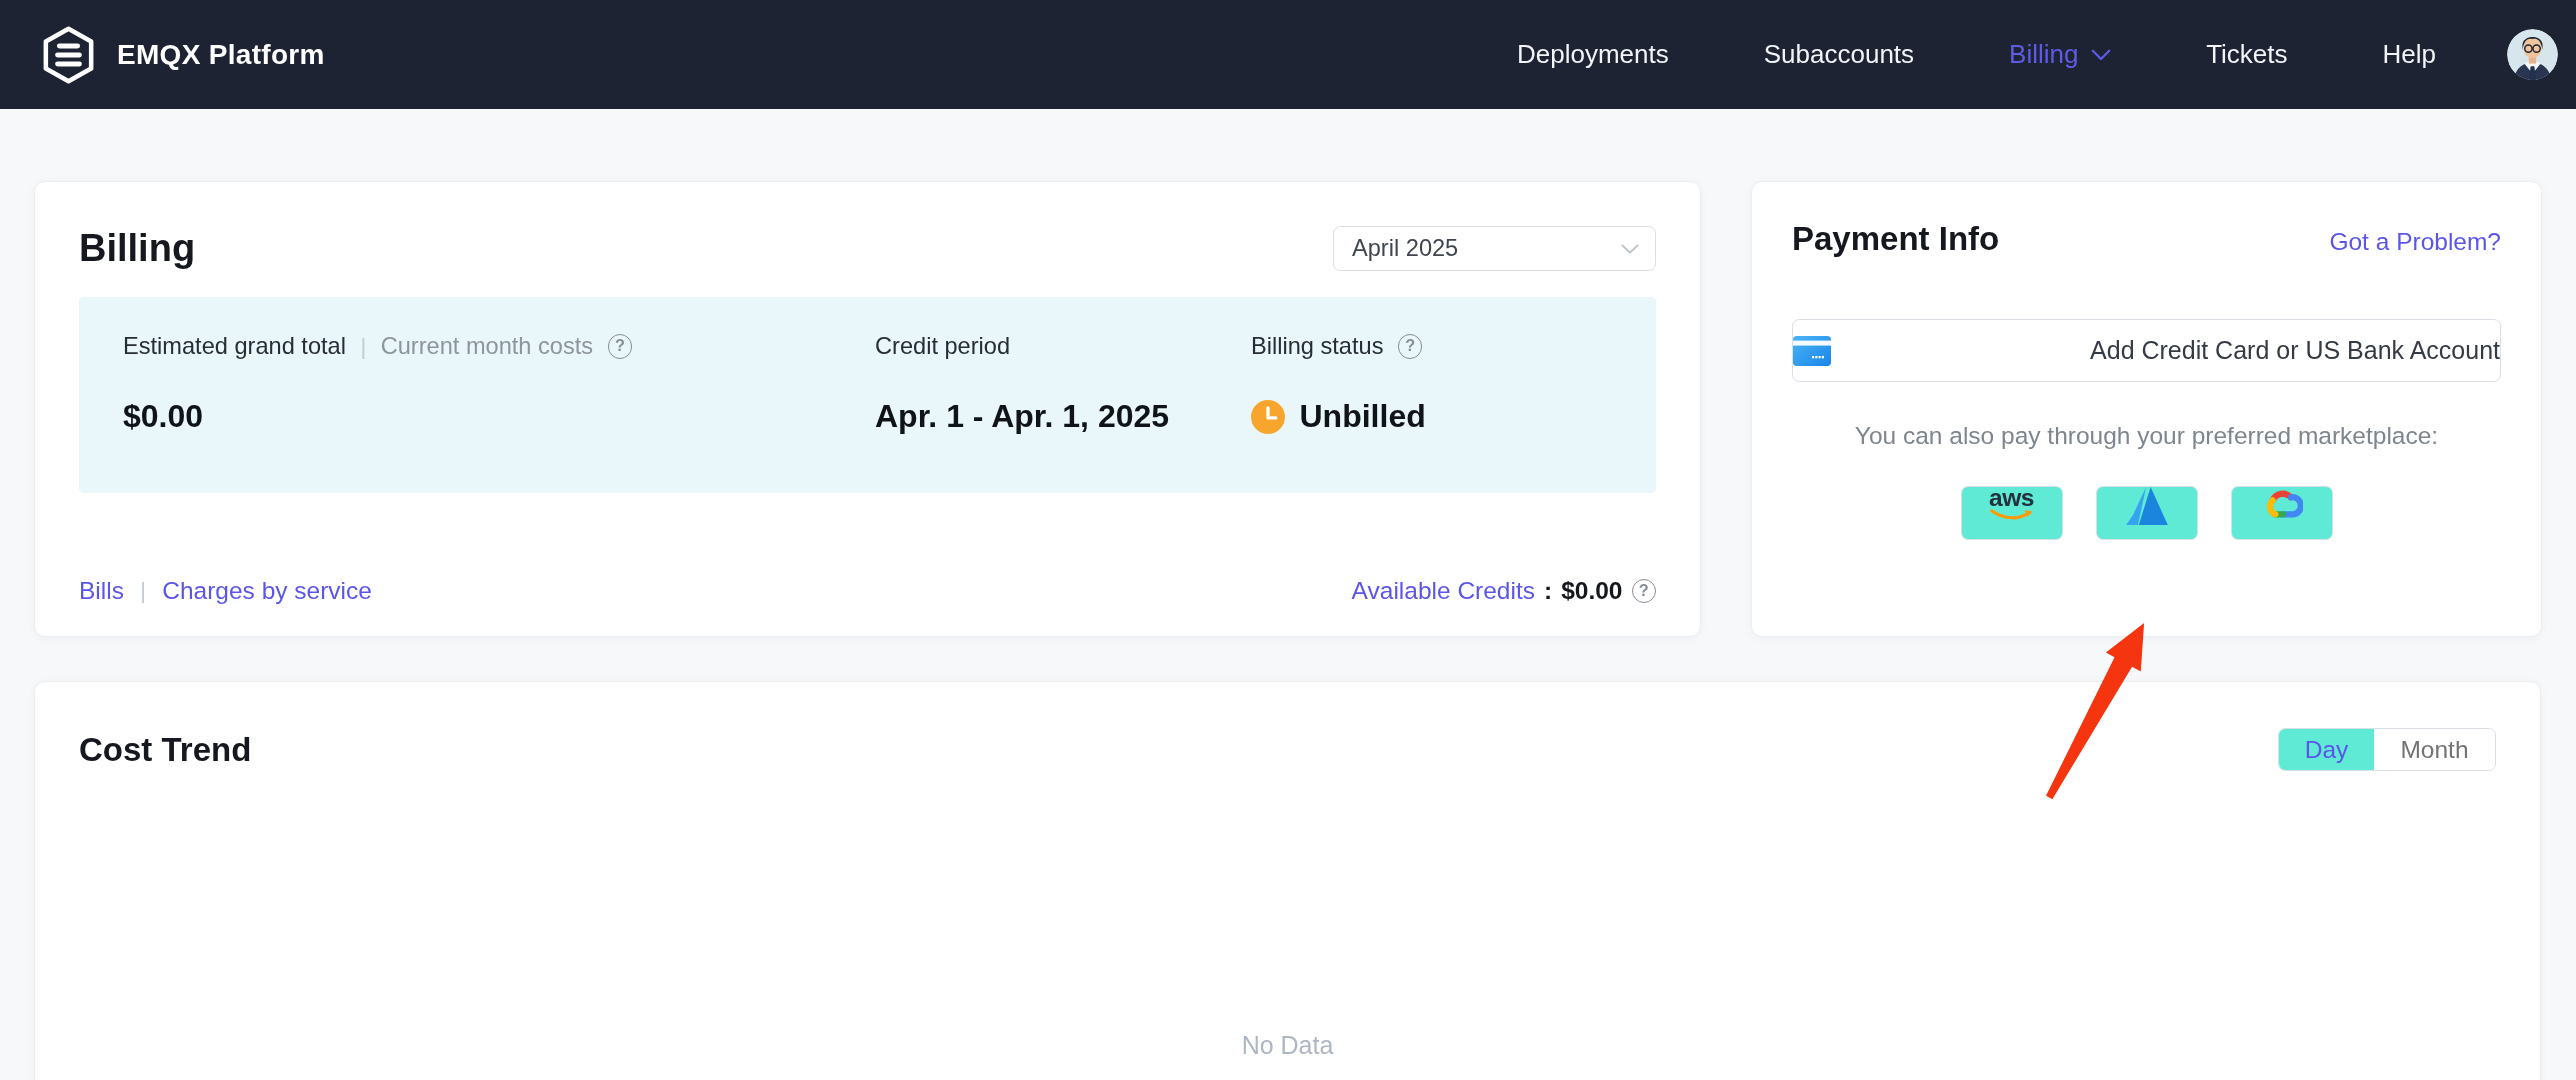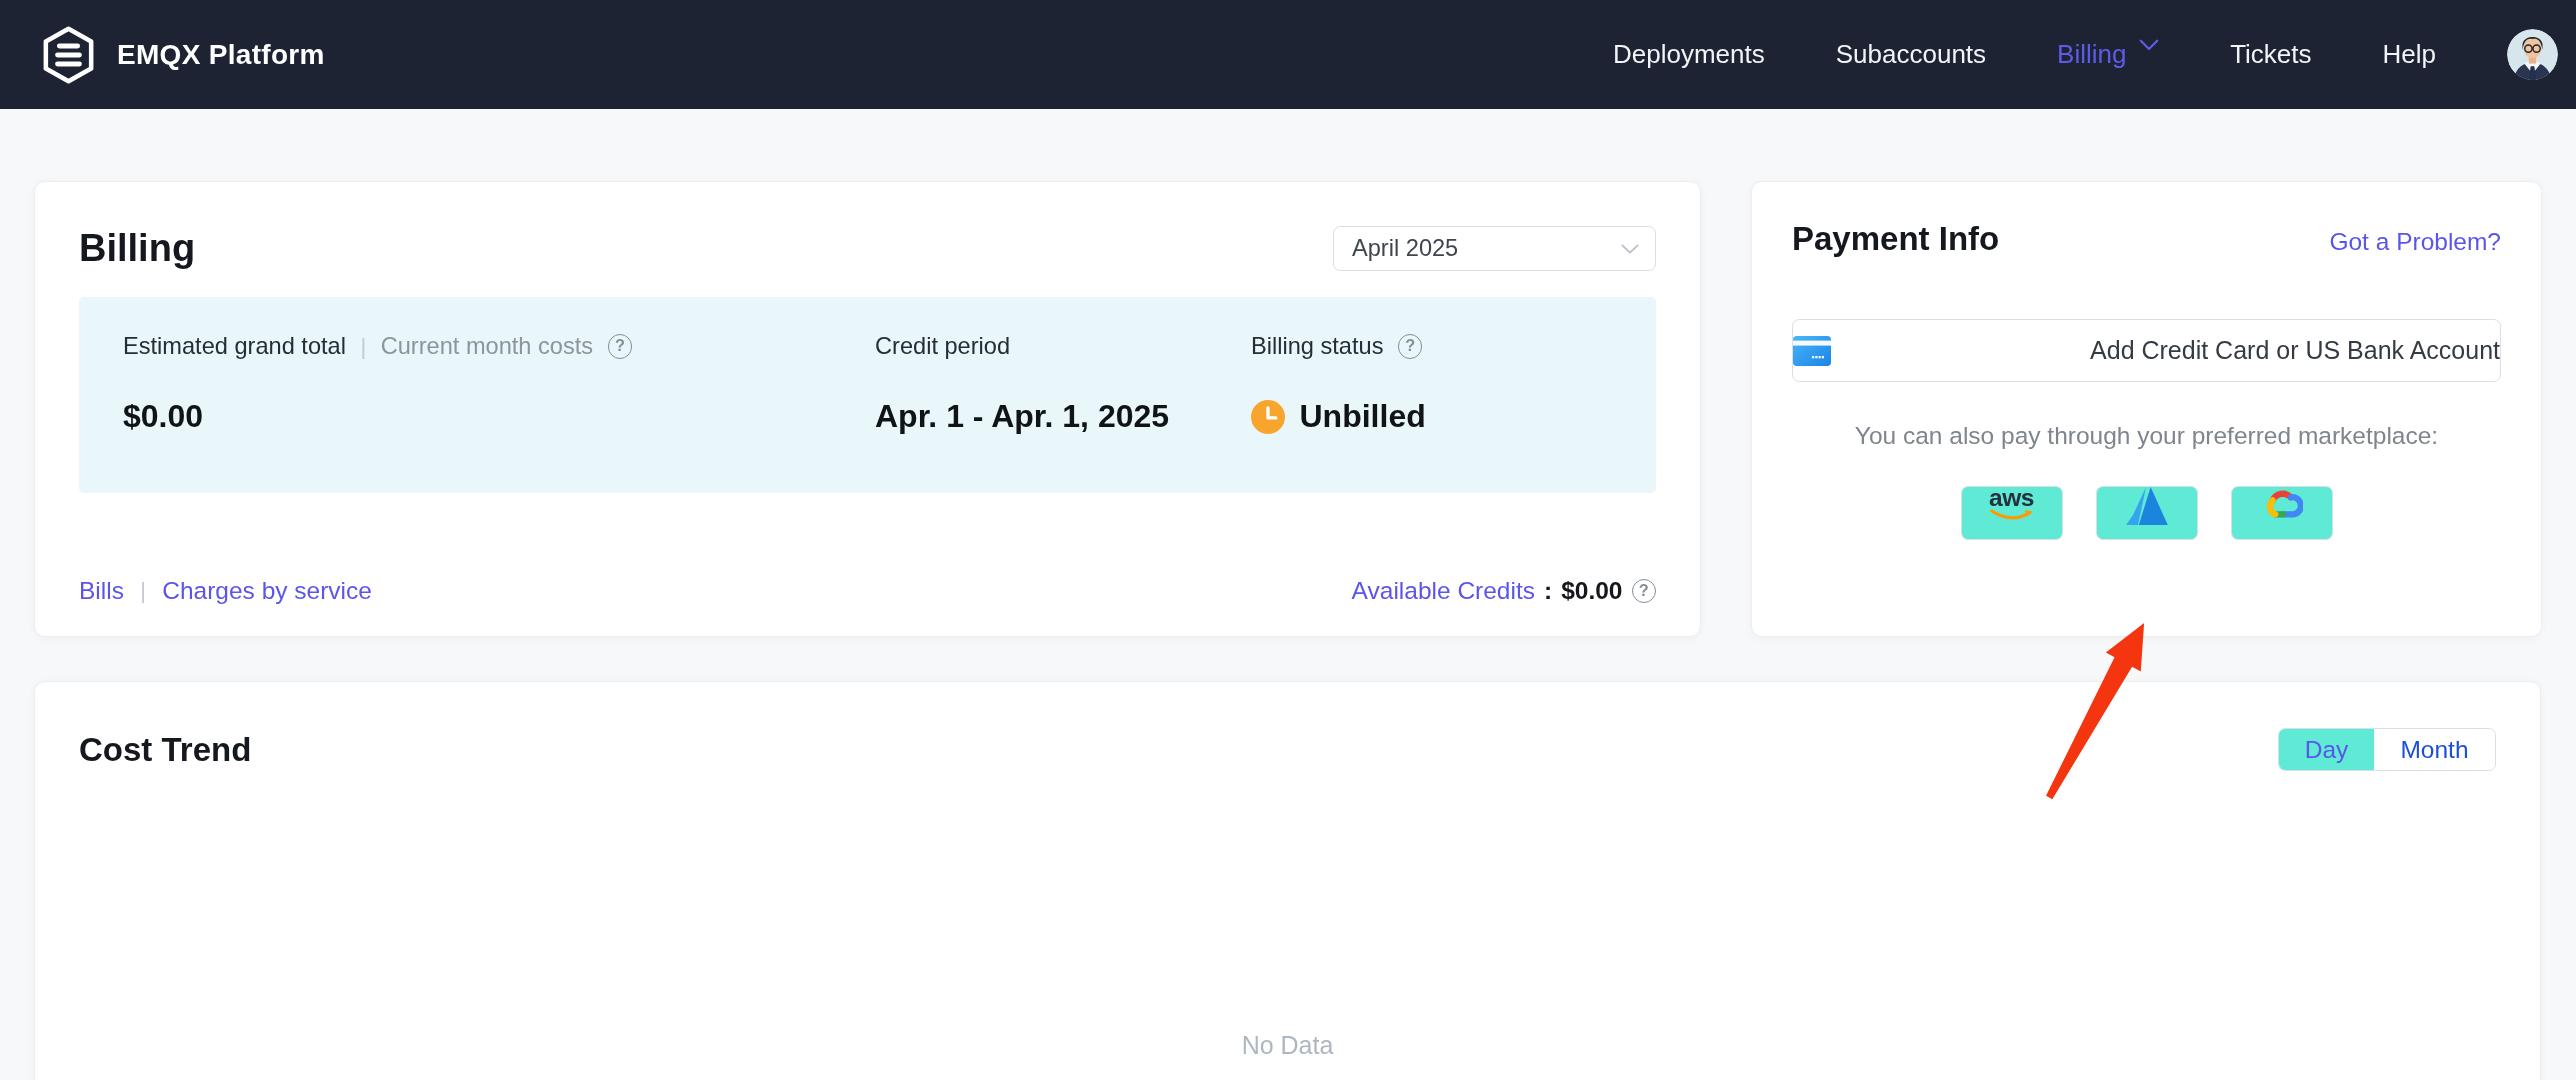--- a/index.html
+++ b/index.html
@@ -5,21 +5,21 @@
   * { margin:0; padding:0; box-sizing:border-box; }
   html,body { width:2576px; height:1080px; }
   body { font-family:"Liberation Sans","DejaVu Sans",sans-serif; background:#F7F8FA; }
   #app { position:relative; width:2576px; height:1080px; overflow:hidden; background:#F7F8FA; }
 
   
   .navbar { height:109px; background:#1D2333; display:flex; align-items:center; padding:0 18px 0 42px; }
   .brand { display:flex; align-items:center; gap:22px; cursor:pointer; }
   .brand-name { color:#FFFFFF; font-size:28px; font-weight:bold; letter-spacing:0.3px; }
   .nav { margin-left:auto; display:flex; align-items:center; gap:71px; }
-  .nav-item { font-size:26px; color:#F2F4F8; text-decoration:none; cursor:pointer; display:flex; align-items:flex-start; gap:12.7px; }
+  .nav-item { font-size:26px; color:#F2F4F8; text-decoration:none; cursor:pointer; display:flex; align-items:center; gap:12.7px;margin-left:24px; }
   .nav-item.active { color:#5E5BE6; }
   .avatar { width:51px; height:51px; border-radius:50%; overflow:hidden; cursor:pointer; flex:0 0 auto; }
 
   
   .card { position:absolute; background:#FFFFFF; border:0.9px solid #ECEEF2; border-radius:11px; box-shadow:0 1.8px 9px rgba(16,24,40,.04); }
   #billing-card { left:34px; top:181px; width:1667px; height:456px; padding:0 44px; }
   #payment-card { left:1751px; top:181px; width:791px; height:456px; padding:0 40px; }
   #cost-card    { left:34px; top:681px; width:2507px; height:507px; padding:0 44px; }
 
   .card-header { display:flex; justify-content:space-between; align-items:center; }
@@ -58,21 +58,21 @@
   .mk-row { margin-top:36px; display:flex; justify-content:center; gap:33px; }
   .mk-btn { width:102px; height:54px; border:1.8px solid #DADEE5; border-radius:7.2px; background:#5eead4;
     display:flex; flex-direction:column; align-items:center; cursor:pointer; }
   .aws-word { font-size:24.5px; font-weight:bold; color:#252F3E; line-height:22px; letter-spacing:-0.5px; }
 
   
   #cost-card .card-header { margin-top:45px; height:45px; }
   .toggle { display:flex; height:43px; border:1.8px solid #DADEE5; border-radius:7.2px; overflow:hidden; background:#fff; }
   .toggle-seg { display:flex; align-items:center; justify-content:center; font-size:24.5px; cursor:pointer; }
   .toggle-day { width:95px; background:#5eead4; color:#5B55E9; }
-  .toggle-month { width:121px; background:#FFFFFF; color:#1d4ed8; }
+  .toggle-month { width:121px; background:#FFFFFF; color:#737373; }
   .no-data { position:absolute; left:0; right:0; top:349px; text-align:center; font-size:25px; color:#AEB6C2; }
 
   .red-arrow { position:absolute; left:2021px; top:605px; z-index:5; pointer-events:none; }
 </style>
 </head>
 <body>
 
 <div id="app">
 
   <header class="navbar">

